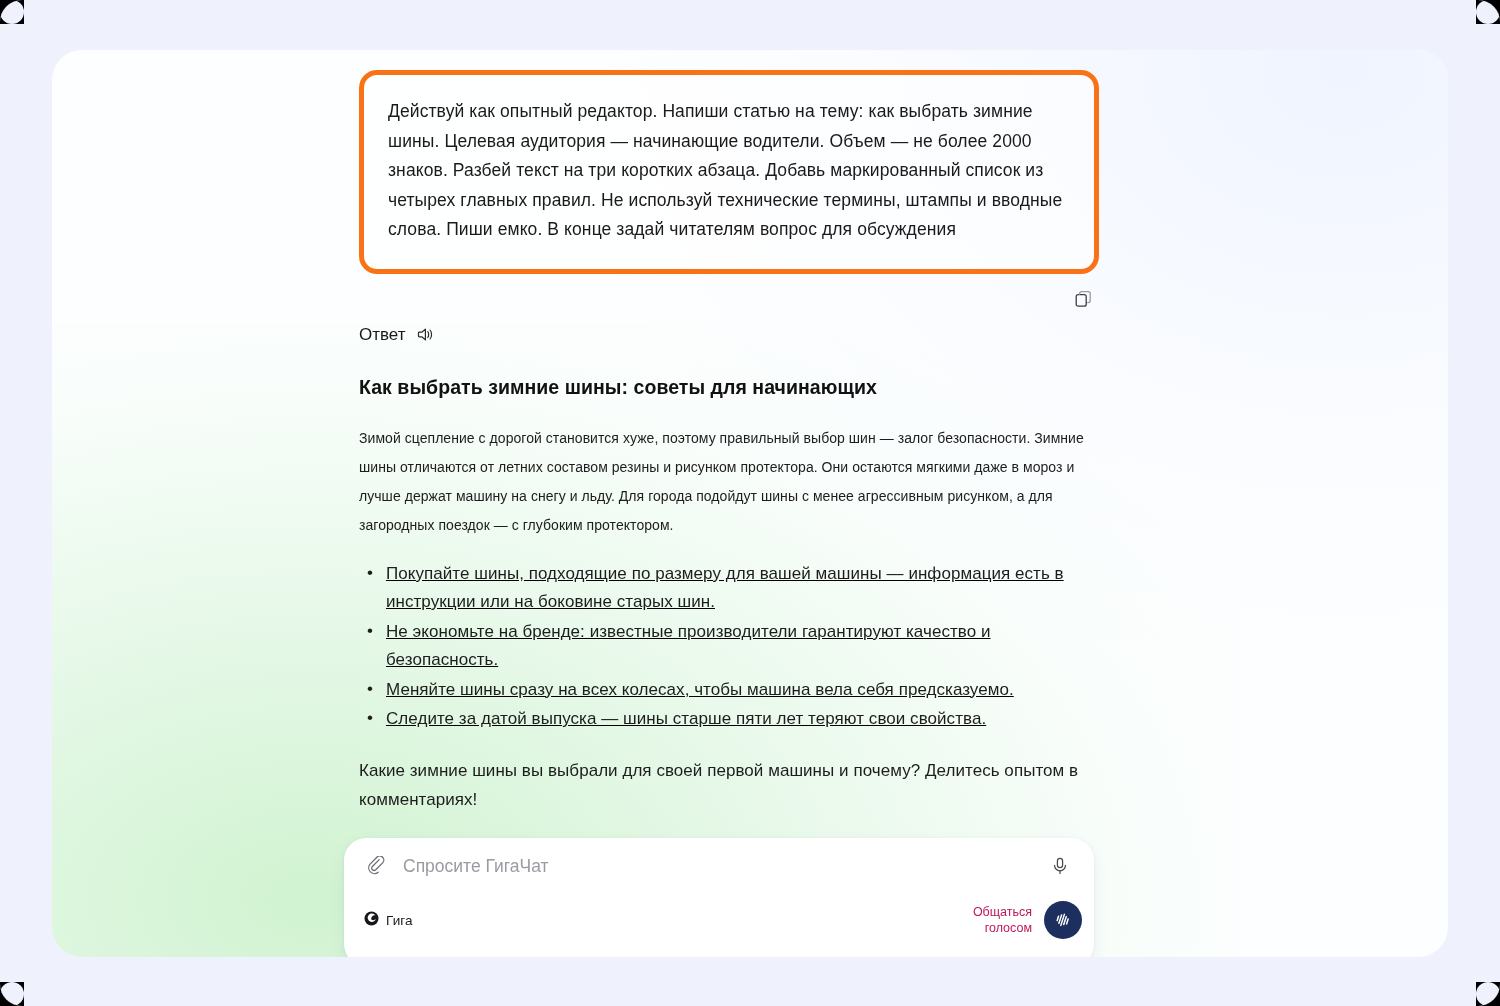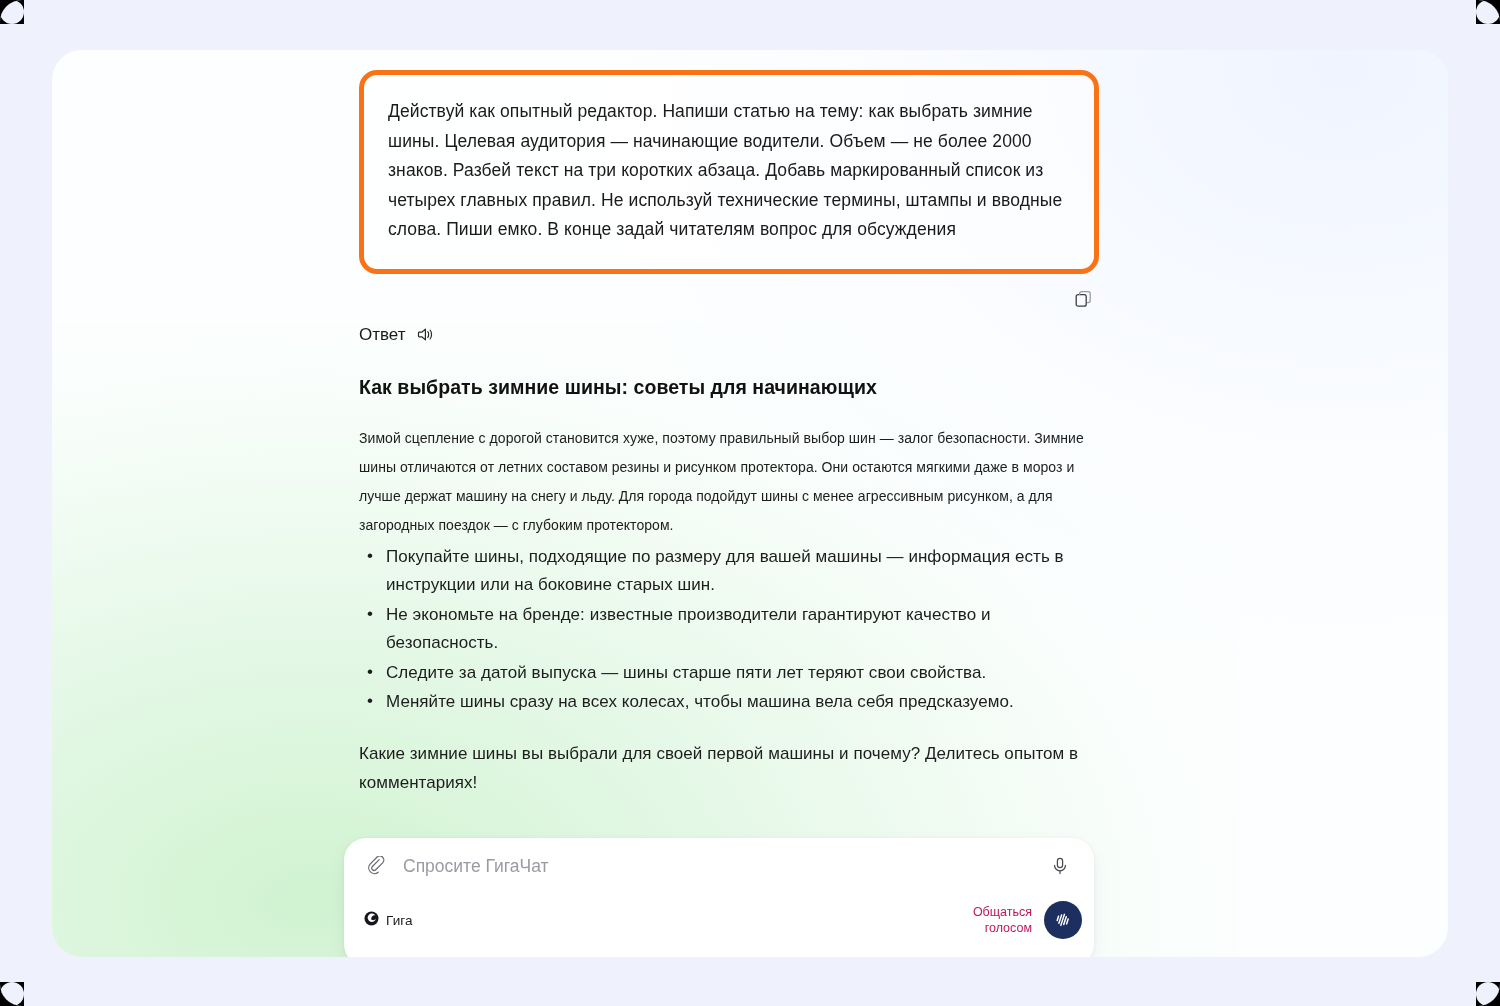--- a/index.html
+++ b/index.html
@@ -133,23 +133,24 @@
     letter-spacing: 0.05px;
   }
   h3.answer-subtitle {
     font-size: 17.5px;
     font-weight: bold;
     color: #111;
     margin: 29px 0 0 0;
     line-height: 24px;
   }
   ul.answer-list {
-    margin: 3px 0 0 0;
+    margin: 20px 0 0 0;
     padding-left: 27px;
     list-style: none;
+    text-decoration: underline;
   }
   ul.answer-list li {
     position: relative;
     font-size: 17px;
     line-height: 28.5px;
     color: #1d1d1d;
     margin-bottom: 1px;
     letter-spacing: 0.05px;
   }
   ul.answer-list li::before {
@@ -311,22 +312,22 @@
       </div>
 
       <h2 class="answer-title">Как выбрать зимние шины: советы для начинающих</h2>
 
       <p class="answer-para">Зимой сцепление с дорогой становится хуже, поэтому правильный выбор шин — залог безопасности. Зимние шины отличаются от летних составом резины и рисунком протектора. Они остаются мягкими даже в мороз и лучше держат машину на снегу и льду. Для города подойдут шины с менее агрессивным рисунком, а для загородных поездок — с глубоким протектором.</p>
 
 
       <ul class="answer-list">
         <li>Покупайте шины, подходящие по размеру для вашей машины — информация есть в инструкции или на боковине старых шин.</li>
         <li>Не экономьте на бренде: известные производители гарантируют качество и безопасность.</li>
+        <li>Меняйте шины сразу на всех колесах, чтобы машина вела себя предсказуемо.</li>
         <li>Следите за датой выпуска — шины старше пяти лет теряют свои свойства.</li>
-        <li>Меняйте шины сразу на всех колесах, чтобы машина вела себя предсказуемо.</li>
       </ul>
 
       <p class="answer-closing">Какие зимние шины вы выбрали для своей первой машины и почему? Делитесь опытом в комментариях!</p>
 
     </div>
 
     <div class="composer">
 
       <div class="composer-input-row">
         <span class="attach-btn" title="attach">

